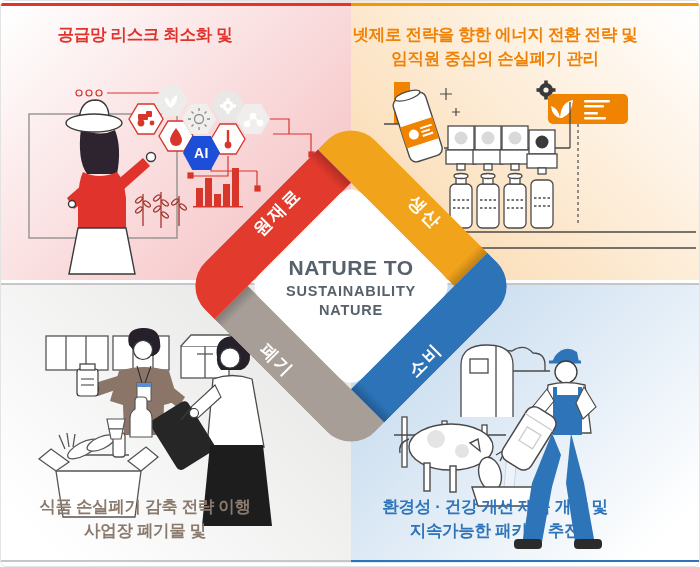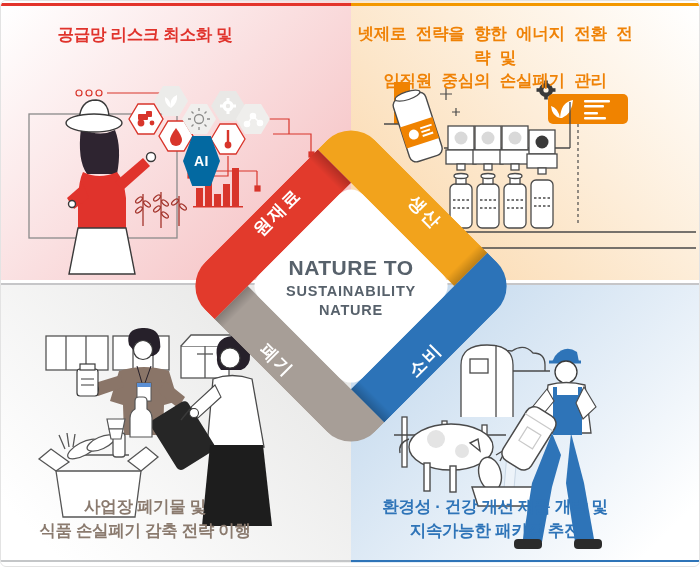--- a/index.html
+++ b/index.html
@@ -18,32 +18,32 @@
   .edge{position:absolute;width:350px;height:3px;}
   .edge.top-red{left:0;top:2px;background:#e3342b;}
   .edge.top-orange{left:350px;top:2px;background:#f39800;}
   .edge.bot-gray{left:0;top:559px;height:2px;background:#c4c6c8;}
   .edge.bot-blue{left:350px;top:559px;height:2px;background:#2e74b8;}
   .divider{position:absolute;left:0;top:282px;width:700px;height:2px;background:#c6c6c8;z-index:2;}
   
   .heading{position:absolute;width:288px;text-align:center;font-weight:700;
     font-size:16.5px;line-height:23.5px;letter-spacing:-0.3px;z-index:6;}
   .heading.tl{left:0;top:22px;color:#e0332c;}
-  .heading.tr{left:350px;top:22px;color:#ef8206;font-family:Liberation Mono, monospace;}
+  .heading.tr{left:350px;top:22px;color:#ef8206;}
   .heading.bl{left:0;top:494px;color:#8a7a6e;}
   .heading.br{left:350px;top:494px;color:#2e74b8;}
   
   .illus{position:absolute;z-index:1;}
   .illus.tl{left:20px;top:75px;}
   .illus.tr{left:355px;top:75px;}
   .illus.bl{left:30px;top:320px;}
   .illus.br{left:355px;top:330px;}
   
-  .ai-hex{position:absolute;left:182px;top:135px;width:37px;height:50px;z-index:2;
-    background:#0369a1;clip-path:polygon(25% 0,75% 0,100% 50%,75% 100%,25% 100%,0 50%);
+  .ai-hex{position:absolute;left:182px;top:135px;width:37px;height:34px;z-index:2;
+    background:#1d4ed8;clip-path:polygon(25% 0,75% 0,100% 50%,75% 100%,25% 100%,0 50%);
     display:flex;align-items:center;justify-content:center;
     color:#fff;font-weight:700;font-size:14px;letter-spacing:0.5px;}
   
   .diamond{position:absolute;left:168px;top:103px;z-index:3;}
   .band-label{position:absolute;z-index:5;color:#ffffff;font-weight:700;
     font-size:17.5px;letter-spacing:2px;white-space:nowrap;}
   .band-label.raw{left:276px;top:211px;transform:translate(-50%,-50%) rotate(-45deg);}
   .band-label.prod{left:424px;top:211px;transform:translate(-50%,-50%) rotate(45deg);}
   .band-label.cons{left:424px;top:359px;transform:translate(-50%,-50%) rotate(-45deg);}
   .band-label.disp{left:276px;top:359px;transform:translate(-50%,-50%) rotate(45deg);}
@@ -435,21 +435,21 @@
   </div>
 
   <div class="heading tl">
     <div>공급망 리스크 최소화 및</div>
   </div>
   <div class="heading tr">
     <div>넷제로 전략을 향한 에너지 전환 전략 및</div>
     <div>임직원 중심의 손실폐기 관리</div>
   </div>
   <div class="heading bl">
+    <div>식품 손실폐기 감축 전략 이행</div>
     <div>사업장 폐기물 및</div>
-    <div>식품 손실폐기 감축 전략 이행</div>
   </div>
   <div class="heading br">
     <div>환경성 · 건강 개선 제품 개발 및</div>
     <div>지속가능한 패키징 추진</div>
   </div>
 
 </div>
 
 </body></html>

